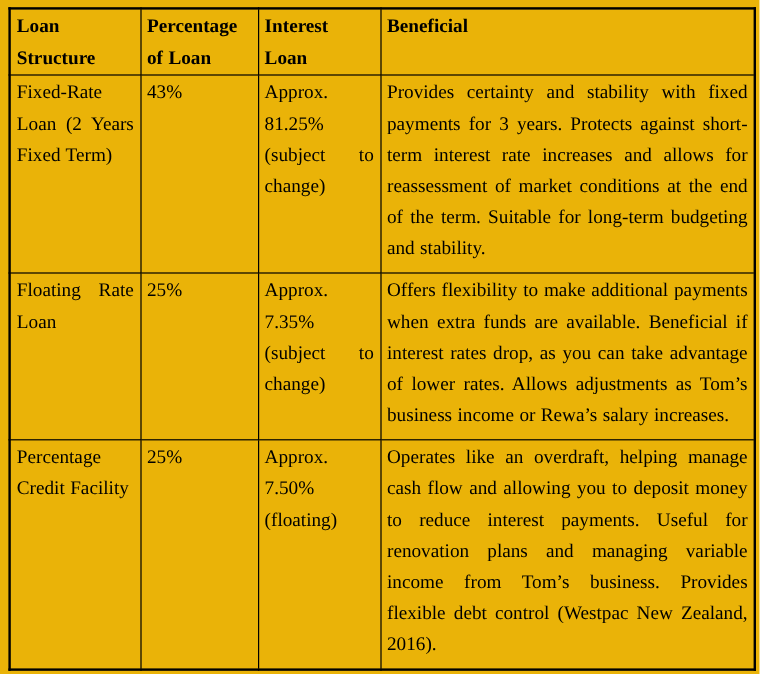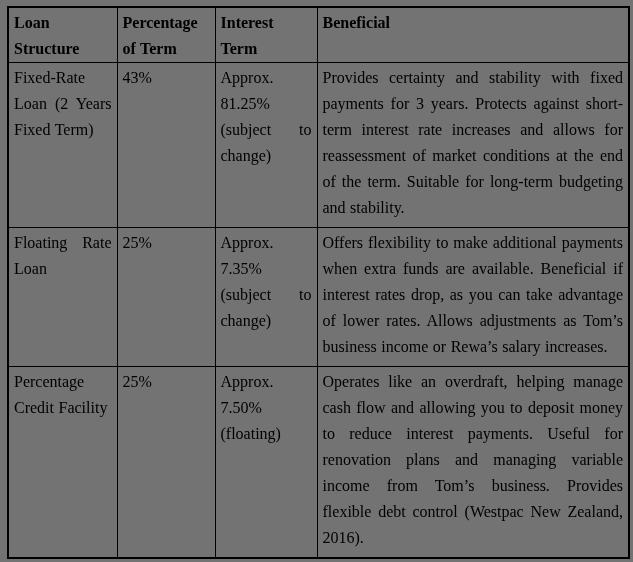--- a/index.html
+++ b/index.html
@@ -4,21 +4,21 @@
 <style>
   html, body {
     margin: 0;
     padding: 0;
     background: #ffffff;
   }
   .page {
     position: relative;
     width: 633px;
     height: 562px;
-    background: #737373;
+    background: #eab308;
     font-family: "Liberation Serif", "DejaVu Serif", serif;
     color: #000000;
     overflow: hidden;
   }
   table.loan-table {
     position: absolute;
     left: 7px;
     top: 6px;
     width: 621px;
     border-collapse: collapse;
@@ -56,22 +56,22 @@
   <table class="loan-table">
     <colgroup>
       <col class="c1">
       <col class="c2">
       <col class="c3">
       <col class="c4">
     </colgroup>
     <thead>
       <tr>
         <th>Loan Structure</th>
-        <th>Percentage of Term</th>
-        <th>Interest Term</th>
+        <th>Percentage of Loan</th>
+        <th>Interest Loan</th>
         <th>Beneficial</th>
       </tr>
     </thead>
     <tbody>
       <tr class="row-0">
         <td>Fixed-Rate Loan (2 Years Fixed Term)</td>
         <td>43%</td>
         <td>Approx. 81.25% (subject to change)</td>
         <td>Provides certainty and stability with fixed payments for 3 years. Protects against short-term interest rate increases and allows for reassessment of market conditions at the end of the term. Suitable for long-term budgeting and stability.</td>
       </tr>

